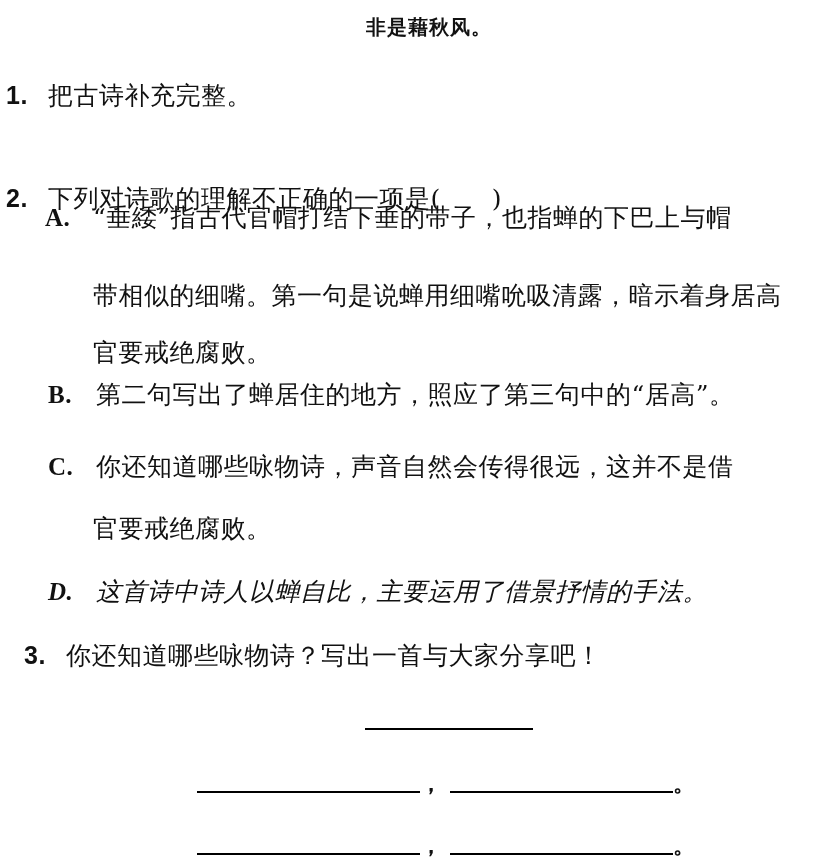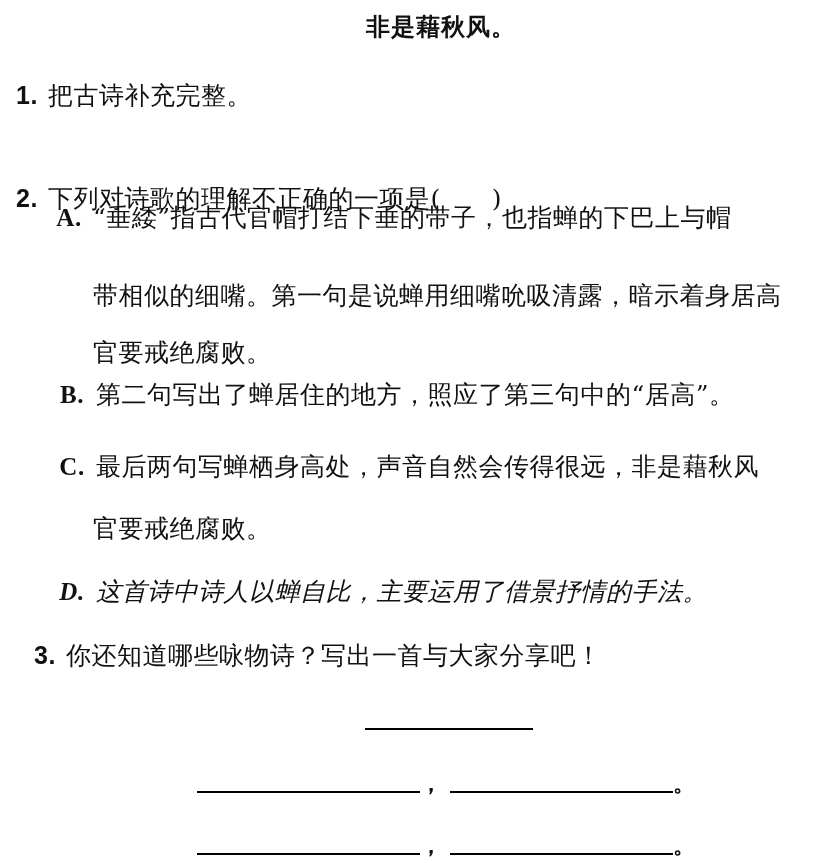--- a/index.html
+++ b/index.html
@@ -13,40 +13,39 @@
       position: relative;
       overflow: hidden;
       color: #111111;
       font-family: "DejaVu Serif", "Liberation Serif", serif;
     }
     .abs { position: absolute; white-space: nowrap; }
     .line-text {
       font-size: 25px;
       line-height: 30px;
       letter-spacing: 0.5px;
-      text-align: center;
     }
     .num {
       font-family: "Liberation Sans", "DejaVu Sans", sans-serif;
       font-weight: bold;
       font-size: 25px;
       display: inline-block;
       width: 42px;
     }
     .opt-letter {
       font-family: "Liberation Serif", "DejaVu Serif", serif;
       font-weight: bold;
       font-size: 25px;
       display: inline-block;
       width: 48px;
     }
     .title {
       left: 366px;
       top: 12px;
-      font-size: 24px;
+      font-size: 20px;
       line-height: 30px;
       font-weight: bold;
       letter-spacing: 1px;
     }
     .blank {
       position: absolute;
       height: 2px;
       background: #000000;
     }
     .punct {
@@ -73,21 +72,21 @@
   <span class="opt-letter">A.</span><span>“垂緌”指古代官帽打结下垂的带子，也指蝉的下巴上与帽</span>
 </div>
 <div class="abs line-text" style="left:93px; top:281px;">带相似的细嘴。第一句是说蝉用细嘴吮吸清露，暗示着身居高</div>
 <div class="abs line-text" style="left:93px; top:327px;margin-top:11px;">官要戒绝腐败。</div>
 
 <div class="abs line-text" style="left:48px; top:380px;">
   <span class="opt-letter">B.</span><span>第二句写出了蝉居住的地方，照应了第三句中的“居高”。</span>
 </div>
 
 <div class="abs line-text" style="left:48px; top:452px;">
-  <span class="opt-letter">C.</span><span>最后两句写蝉栖身高处，声音自然会传得很远，非是藉秋风</span>
+  <span class="opt-letter">C.</span><span>你还知道哪些咏物诗，声音自然会传得很远，这并不是借</span>
 </div>
 <div class="abs line-text" style="left:93px; top:514px;">官要戒绝腐败。</div>
 
 <div class="abs line-text" style="left:48px; top:577px;font-style:italic;">
   <span class="opt-letter">D.</span><span>这首诗中诗人以蝉自比，主要运用了借景抒情的手法。</span>
 </div>
 
 <div class="abs line-text" style="left:24px; top:640px;">
   <span class="num">3.</span><span>你还知道哪些咏物诗？写出一首与大家分享吧！</span>
 </div>

